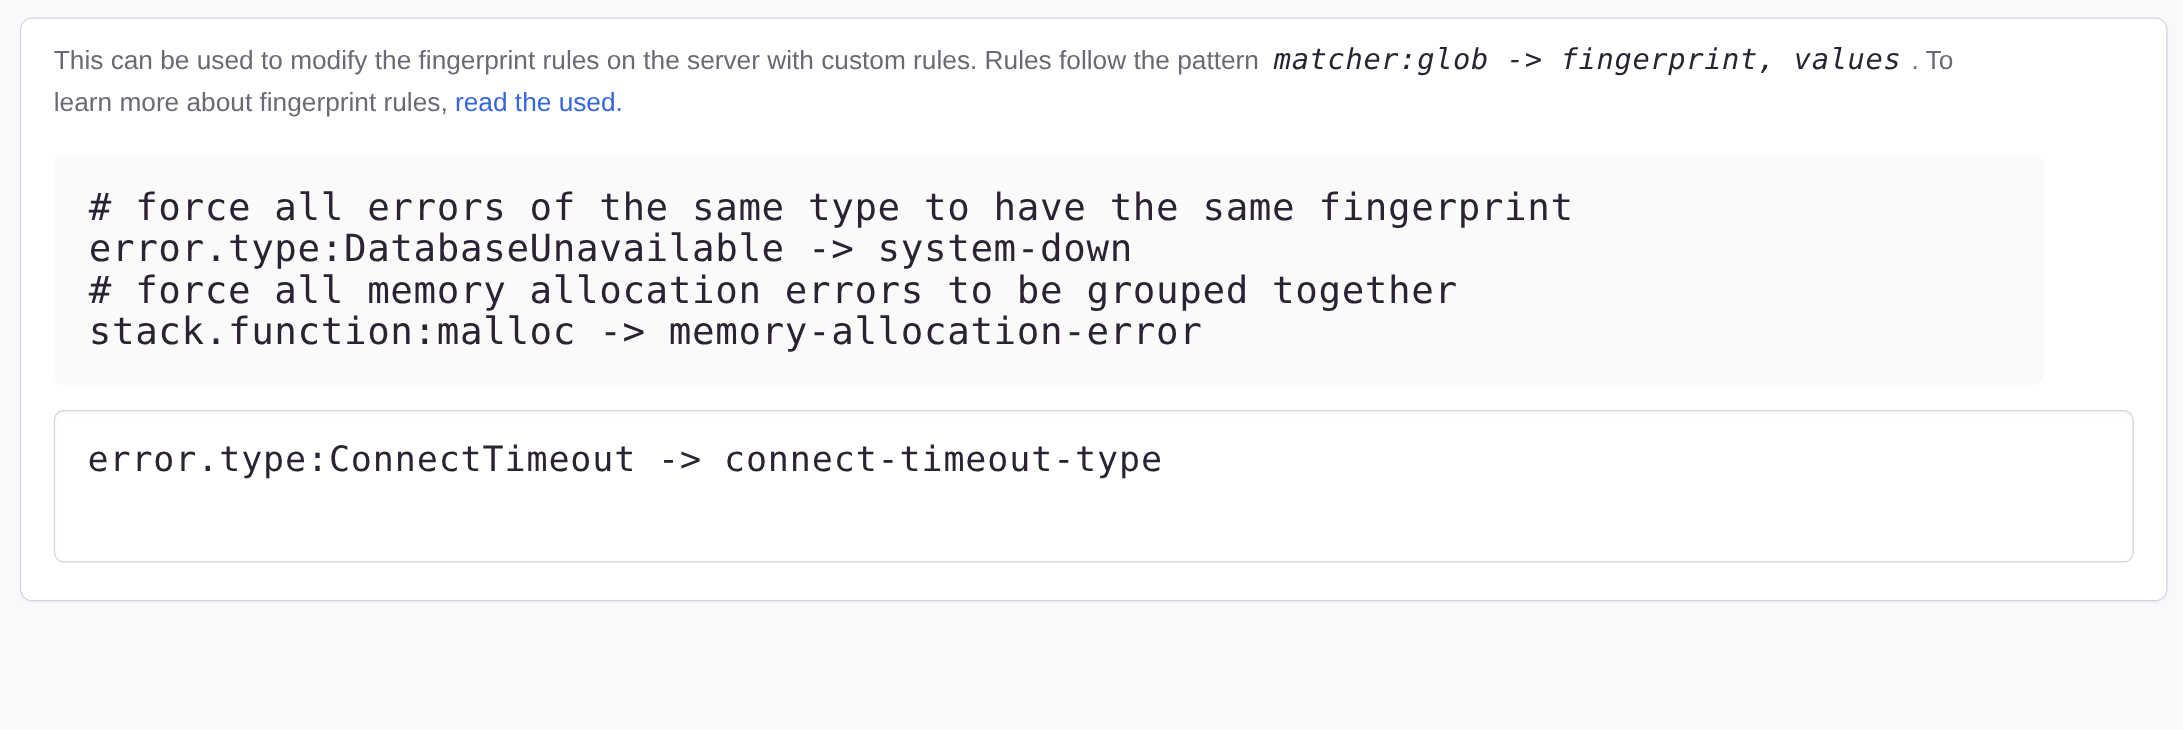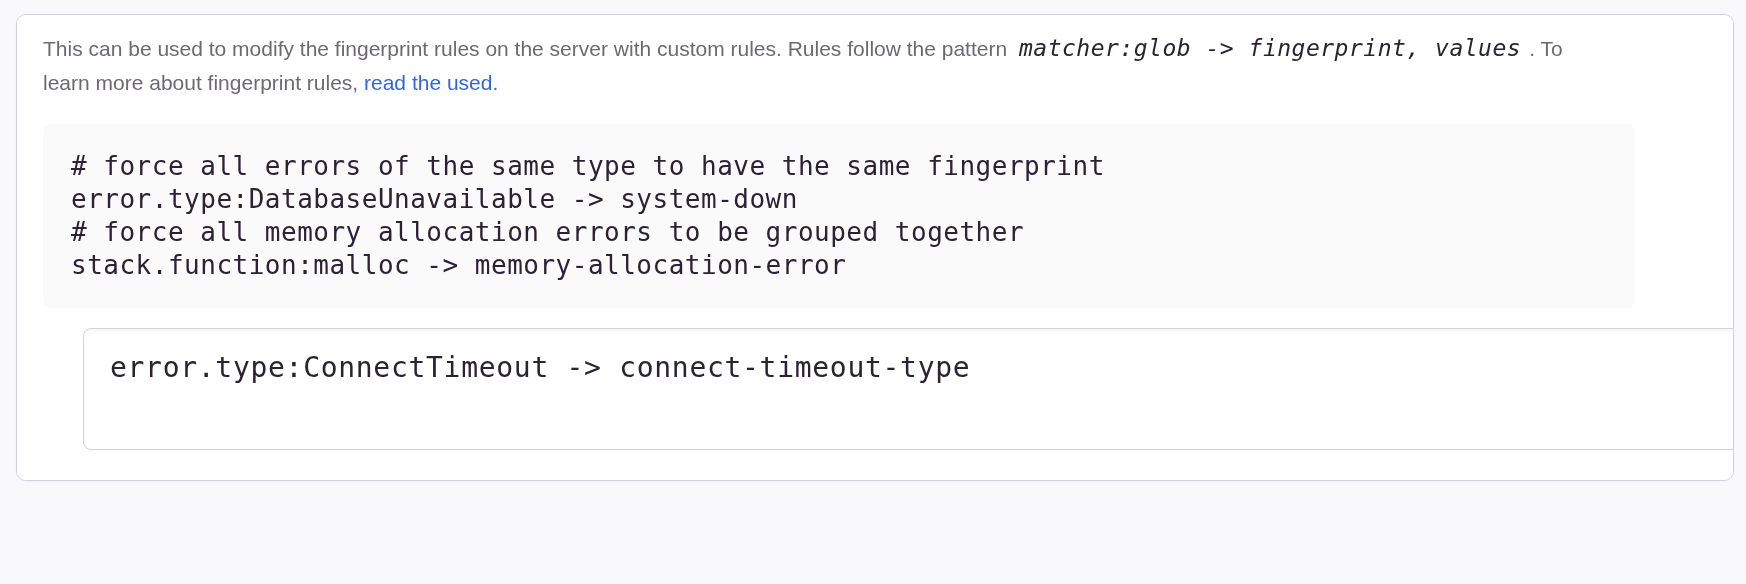--- a/index.html
+++ b/index.html
@@ -71,21 +71,21 @@
   }
   .docs-link-period { color: #3565dd; }
 
   .example-block {
     margin-top: 24px;
     margin-right: 72px;
     background: #fafafa;
     border-radius: 8px;
     padding: 26px 28px;
     font-family: "DejaVu Sans Mono", "Liberation Mono", monospace;
-    font-size: 26px;
+    font-size: 30px;
     letter-spacing: 0.5px;
     line-height: 33px;
     color: #2b2233;
     white-space: pre;
     overflow: hidden;
   }
 
   .rules-input {
     display: block;
     margin-top: 20px;
@@ -98,21 +98,20 @@
     font-family: "DejaVu Sans Mono", "Liberation Mono", monospace;
     font-size: 28px;
     letter-spacing: 0.7px;
     line-height: 34px;
     color: #2b2233;
     resize: none;
     outline: none;
     overflow: hidden;
     white-space: pre;
     box-shadow: inset 0 2px 4px rgba(43, 34, 51, 0.04);
-    margin-left: 40px;
   }
 </style>
 </head>
 <body>
 
 <div class="page">
   <section class="panel">
 
 
     <div class="panel-body">

